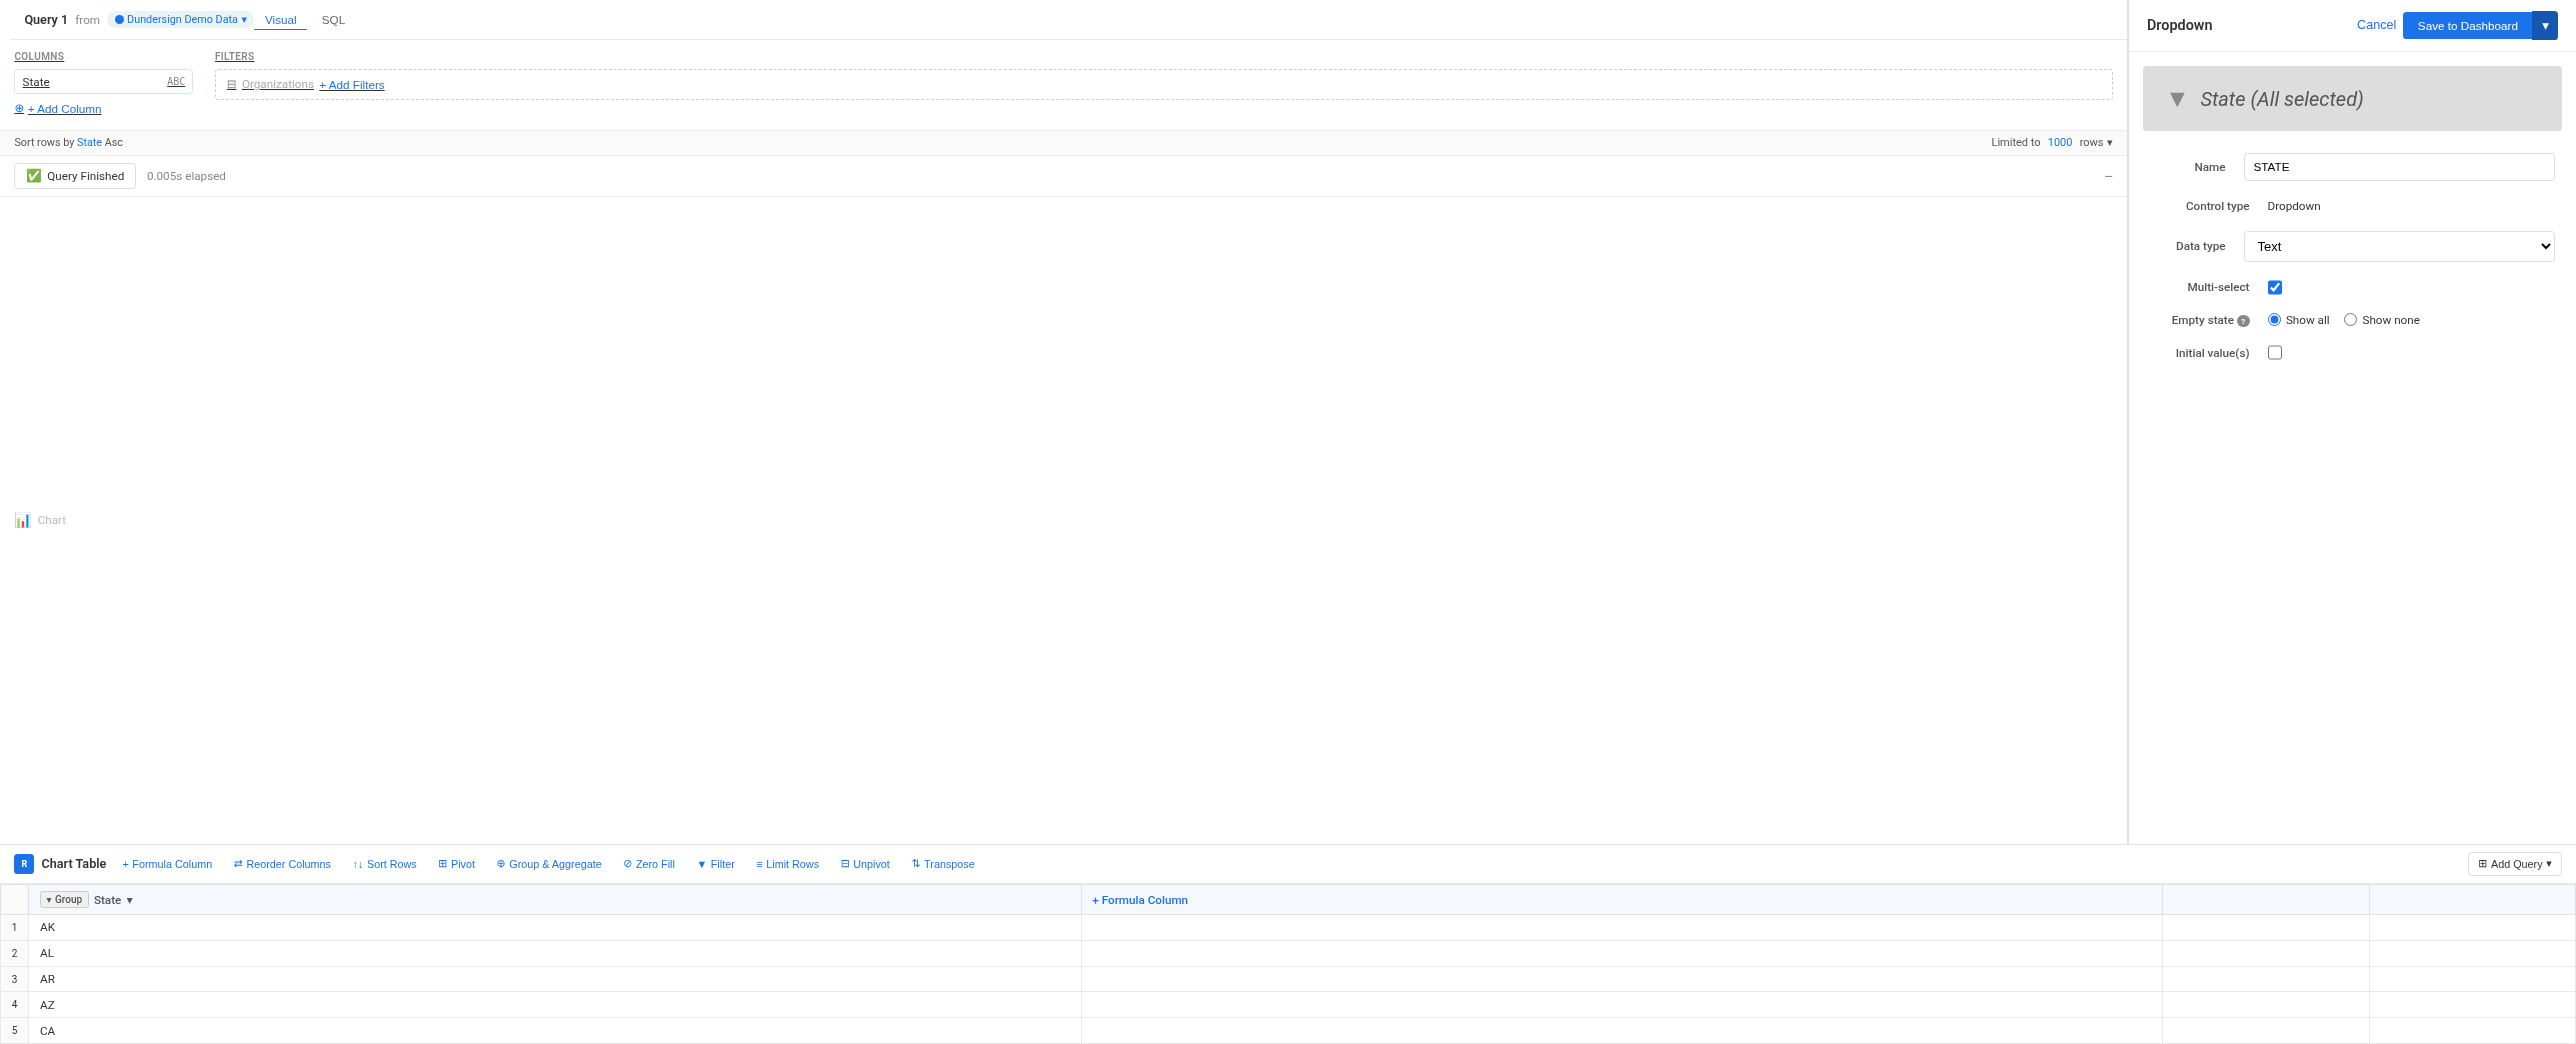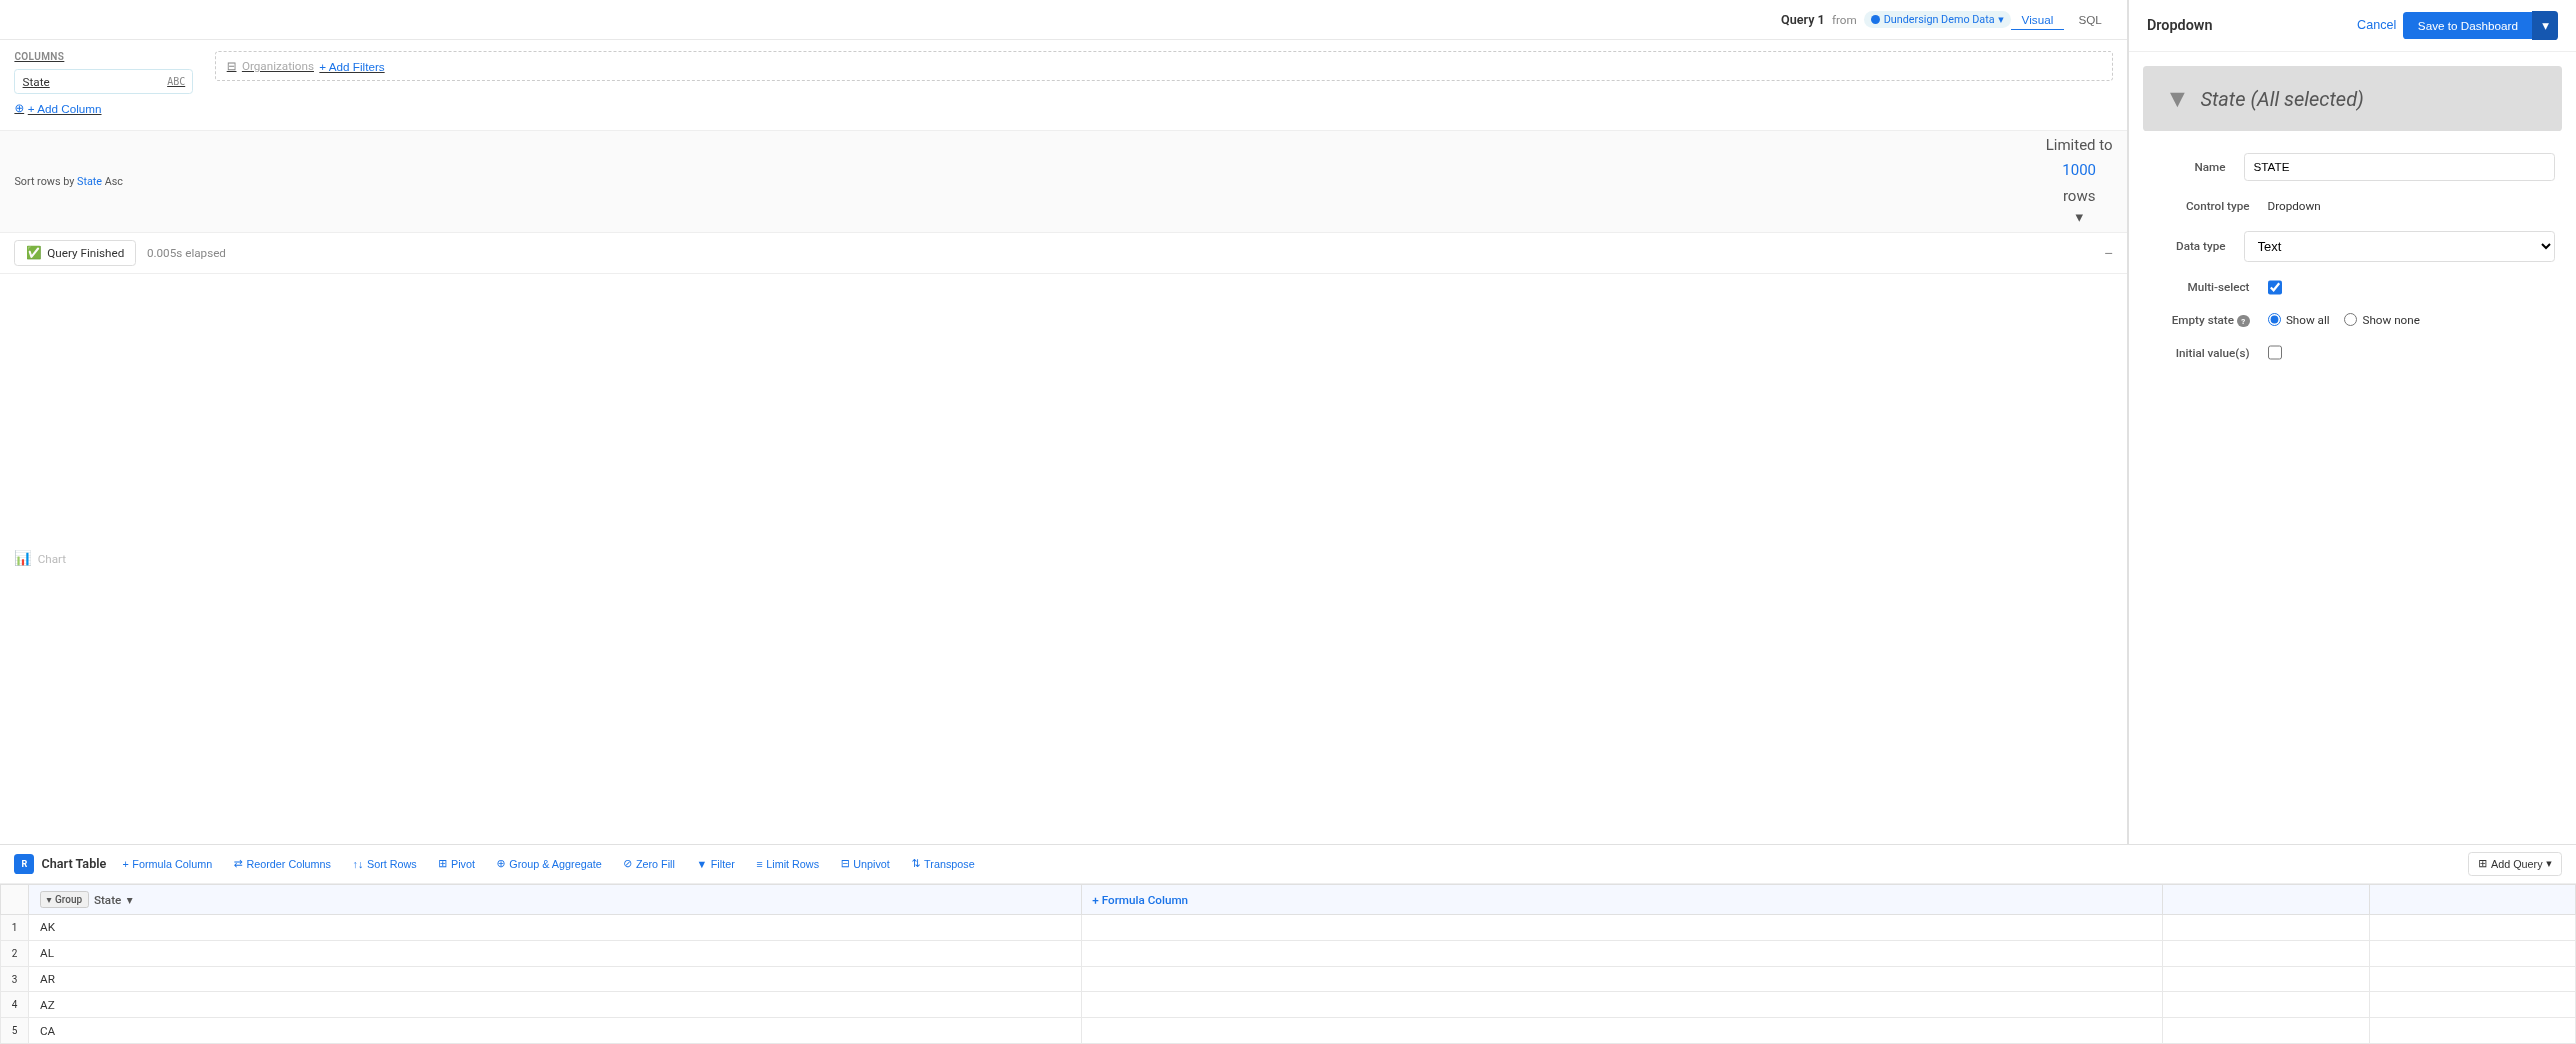--- a/index.html
+++ b/index.html
@@ -6,21 +6,21 @@
     body { font-family: -apple-system, BlinkMacSystemFont, 'Segoe UI', Roboto, sans-serif; font-size: 11.7px; background: #f5f5f5; color: #333; }
 
     .app-container { display: flex; flex-direction: column; height: 100vh; background: #fff; }
 
     
     .top-section { display: flex; flex: 1; min-height: 0; }
 
     
     .query-builder { flex: 1; border-right: 0.9px solid #e0e0e0; display: flex; flex-direction: column; background: #fff; }
 
-    .query-header { display: flex; align-items: center; justify-content: flex-end; padding: 9px 14.4px; border-bottom: 0.9px solid #e8e8e8; }
+    .query-header { display: flex; align-items: center; justify-content: flex-start; padding: 9px 14.4px; border-bottom: 0.9px solid #e8e8e8; margin-left: 10px; }
 
     .query-title-area { display: flex; align-items: center; gap: 7.2px; }
     .query-title { font-weight: 600; font-size: 12.6px; }
     .query-from { color: #888; font-size: 11.7px; }
     .datasource-badge { display: flex; align-items: center; gap: 3.6px; background: #e8f4f8; border-radius: 10.8px; padding: 1.8px 7.2px; font-size: 10.8px; color: #1a73e8; }
     .datasource-dot { width: 9px; height: 9px; border-radius: 50%; background: #1a73e8; }
 
     .view-tabs { display: flex; gap: 3.6px; }
     .view-tab { padding: 3.6px 10.8px; border: none; background: none; cursor: pointer; font-size: 11.7px; color: #666; border-bottom: 1.8px solid transparent; }
     .view-tab.active { color: #1a73e8; border-bottom: 1.8px solid #1a73e8; font-weight: 500; }
@@ -35,21 +35,21 @@
     .column-pill .type-badge { color: #888; font-size: 10px; font-family: monospace; }
     .add-column-btn { display: flex; align-items: center; gap: 3.6px; color: #1a73e8; font-size: 11.7px; cursor: pointer; padding: 3.6px 0; background: none; border: none; }
 
     .filters-section { flex: 1; }
     .filter-area { border: 0.9px dashed #ccc; border-radius: 3.6px; padding: 7.2px 10.8px; display: flex; align-items: center; gap: 5.4px; color: #888; font-size: 11.7px; }
     .filter-placeholder { color: #aaa; }
     .add-filter-btn { color: #1a73e8; background: none; border: none; cursor: pointer; font-size: 11.7px; }
 
     .sort-bar { padding: 5.4px 14.4px; background: #fafafa; border-top: 0.9px solid #eee; border-bottom: 0.9px solid #eee; display: flex; justify-content: space-between; align-items: center; font-size: 10.8px; color: #555; }
     .sort-link { color: #1a73e8; cursor: pointer; }
-    .limit-info { color: #555; font-size: 15px; display: flex; align-items: center; gap: 3.6px; flex-direction: column; }
+    .limit-info { color: #555; font-size: 11px; display: flex; align-items: center; gap: 3.6px; }
 
     .status-bar { padding: 7.2px 14.4px; display: flex; align-items: center; justify-content: space-between; border-bottom: 0.9px solid #eee; }
     .status-badge { display: flex; align-items: center; gap: 5.4px; border: 0.9px solid #ddd; border-radius: 3.6px; padding: 4.5px 10.8px; font-size: 11.7px; color: #333; }
     .status-icon { color: #34a853; font-size: 12.6px; }
     .elapsed-time { color: #888; font-size: 11.7px; }
     .collapse-btn { background: none; border: none; cursor: pointer; color: #888; font-size: 14.4px; }
 
     .chart-area { flex: 1; display: flex; align-items: center; gap: 5.4px; padding: 14.4px; color: #bbb; font-size: 11.7px; }
 
     
@@ -139,20 +139,21 @@
               <span>State</span>
               <span class="type-badge">ABC</span>
             </div>
             <button class="add-column-btn">
               <span>⊕</span>
               <span>+ Add Column</span>
             </button>
           </div>
 
           <div class="filters-section">
+            <div class="section-label">Filters</div>
             <div class="filter-area">
               <span>⊟</span>
               <span class="filter-placeholder">Organizations</span>
               <button class="add-filter-btn">+ Add Filters</button>
             </div>
           </div>
 
         </div>
       </div>
 

